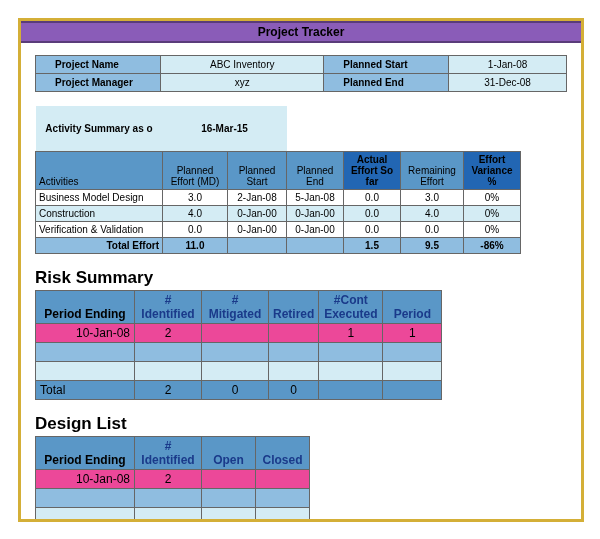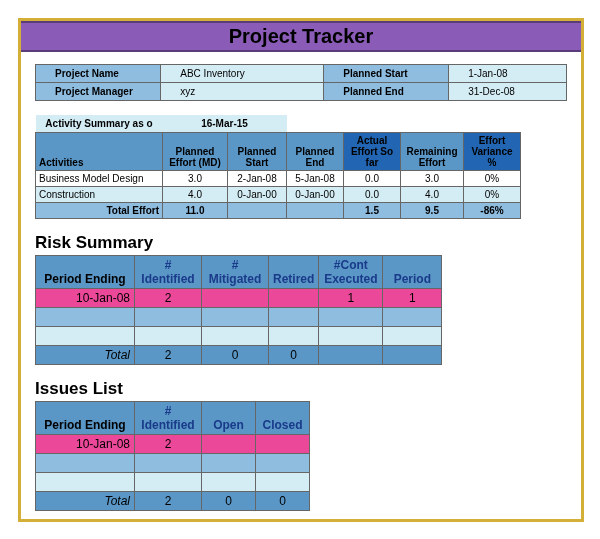--- a/index.html
+++ b/index.html
@@ -19,21 +19,21 @@
 }
 .title-bar {
   background: #8a5cb8;
   border-top: 2px solid #5a3c7a;
   border-bottom: 2px solid #5a3c7a;
   padding: 2px 0;
   text-align: center;
 }
 .title-bar h1 {
   margin: 0;
-  font-size: 20px;
+  font-size: 12px;
   font-weight: bold;
   color: #000;
 }
 .content {
   padding: 12px 14px;
 }
 table {
   border-collapse: collapse;
 }
 td, th {
@@ -50,60 +50,61 @@
   font-size: 10px;
 }
 .proj-info .lbl {
   background: #8fbde0;
   font-weight: bold;
   width: 95px;
 }
 .proj-info .val {
   background: #d4ecf4;
   width: 90px;
+  text-align: center;
 }
 
 
 .sec-title {
   font-weight: bold;
   font-size: 17px;
   margin-top: 14px;
   margin-bottom: 2px;
 }
 
 
 .activity-table td {
   border: 1px solid #666;
   text-align: center;
   padding: 2px 3px;
   font-size: 10px;
 }
 .activity-table .hdr {
   background: #5a97c7;
   color: #000;
-  font-weight: bold;
+  font-weight: normal;
 }
 .activity-table .hdr-strong {
   background: #2266b3;
   color: #000;
   font-weight: bold;
 }
 .activity-table .row-alt1 { background: #d4ecf4; }
 .activity-table .row-alt2 { background: #fff; }
 .activity-table .name-cell { text-align: left; }
 .activity-table .total-row td {
   background: #8fbde0;
   font-weight: bold;
 }
 .activity-table .total-row .name-cell { text-align: right; }
 
 
 .asof-row td {
   border: none;
-  padding: 3px 6px;
+  padding: 17px 6px;
 }
 .asof-row .asof-lbl {
   background: #d4ecf4;
   font-weight: bold;
 }
 .asof-row .asof-val {
   background: #d4ecf4;
   font-weight: bold;
   text-align: center;
 }
@@ -121,21 +122,21 @@
 }
 .rtable .chdr {
   background: #5a97c7;
   color: #1a3a8a;
   font-weight: bold;
 }
 .rtable .row1 { background: #ec4899; }
 .rtable .row-alt { background: #8fbde0; }
 .rtable .row-alt2 { background: #d4ecf4; }
 .rtable .total-row td { background: #5a97c7; font-weight: normal; }
-.rtable .total-row .lbl { text-align: right; font-style: italic; }
+.rtable .total-row .lbl { text-align: left; }
 .rtable .name-cell { text-align: center; font-weight: bold; }
 .rtable .date-cell { text-align: right; }
 
 </style>
 </head>
 <body>
 
 <div class="outer">
   <div class="title-bar">
     <h1>Project Tracker</h1>
@@ -188,20 +189,29 @@
         <td>3.0</td>
         <td>0%</td>
       </tr>
       <tr class="row-alt1">
         <td class="name-cell">Construction</td>
         <td>4.0</td>
         <td>0-Jan-00</td>
         <td>0-Jan-00</td>
         <td>0.0</td>
         <td>4.0</td>
+        <td>0%</td>
+      </tr>
+      <tr class="row-alt2">
+        <td class="name-cell">Verification &amp; Validation</td>
+        <td>0.0</td>
+        <td>0-Jan-00</td>
+        <td>0-Jan-00</td>
+        <td>0.0</td>
+        <td>0.0</td>
         <td>0%</td>
       </tr>
       <tr class="total-row">
         <td class="name-cell">Total Effort</td>
         <td>11.0</td>
         <td></td>
         <td></td>
         <td>1.5</td>
         <td>9.5</td>
         <td>-86%</td>
@@ -248,21 +258,21 @@
         <td class="lbl">Total</td>
         <td>2</td>
         <td>0</td>
         <td>0</td>
         <td></td>
         <td></td>
       </tr>
     </tbody>
       </table>
 
-    <div class="sec-title">Issues List</div>
+    <div class="sec-title">Design List</div>
     <table class="rtable">
       <tbody>
           <tr>
         <td class="hdr name-cell" style="width:90px">Period Ending</td>
         <td class="chdr" style="width:58px"># Identified</td>
         <td class="chdr" style="width:45px">Open</td>
         <td class="chdr" style="width:45px">Closed</td>
       </tr>
       <tr class="row1">
         <td class="date-cell">10-Jan-08</td>

